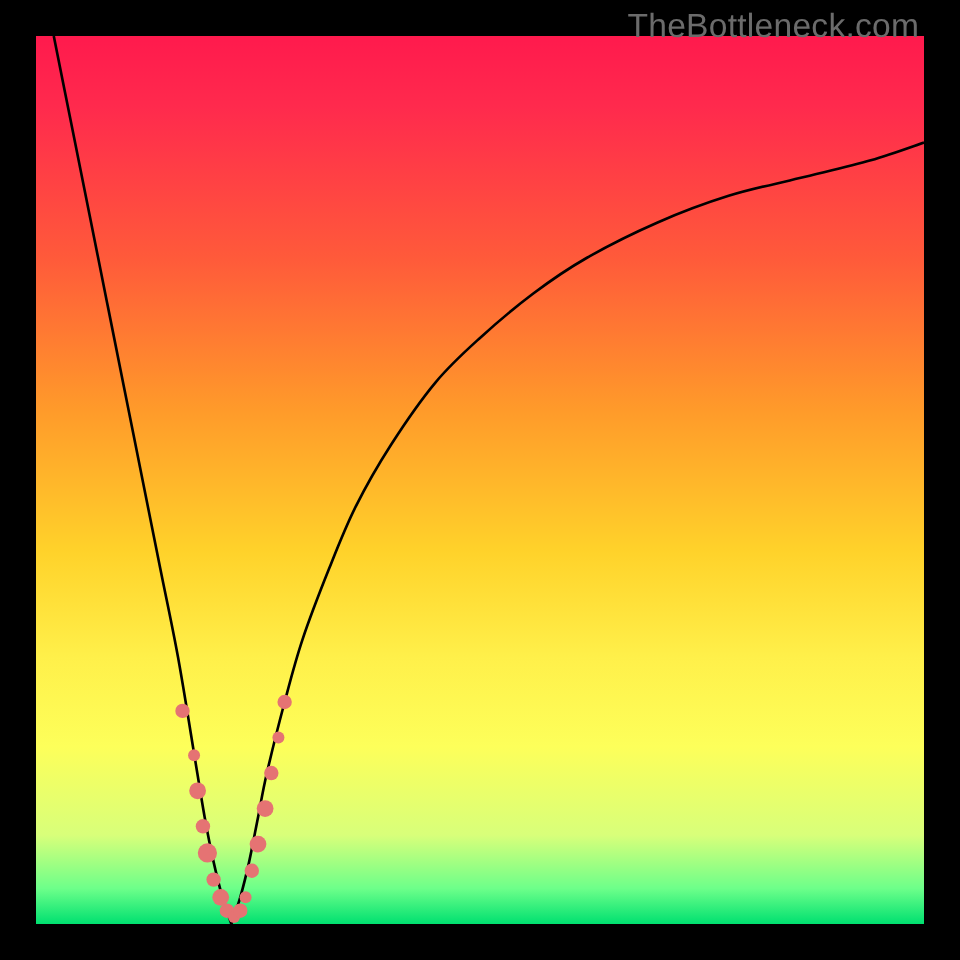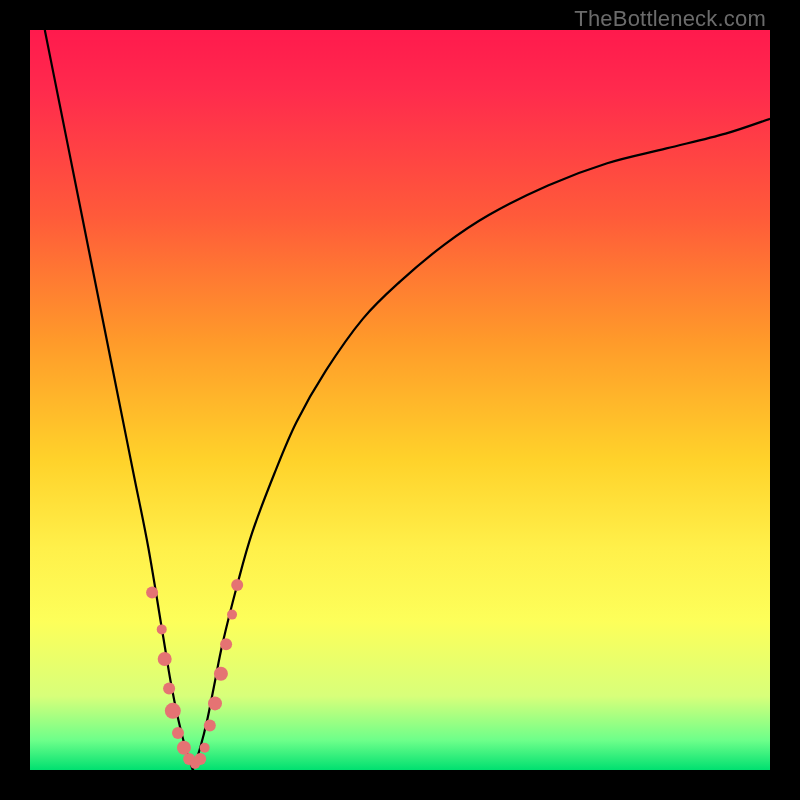--- a/index.html
+++ b/index.html
@@ -34,21 +34,21 @@
       #d8ff7a 90%,
       #6dff8a 96%,
       #00e070 100%
     );
   }
   .watermark {
     position: absolute;
     top: 6px;
     right: 34px;
     color: #6b6b6b;
-    font-size: 22px;
+    font-size: 28px;
     font-weight: 500;
     letter-spacing: 0.2px;
     user-select: none;
   }
   svg.curves {
     position: absolute;
     inset: 0;
     width: 740px;
     height: 740px;
   }

